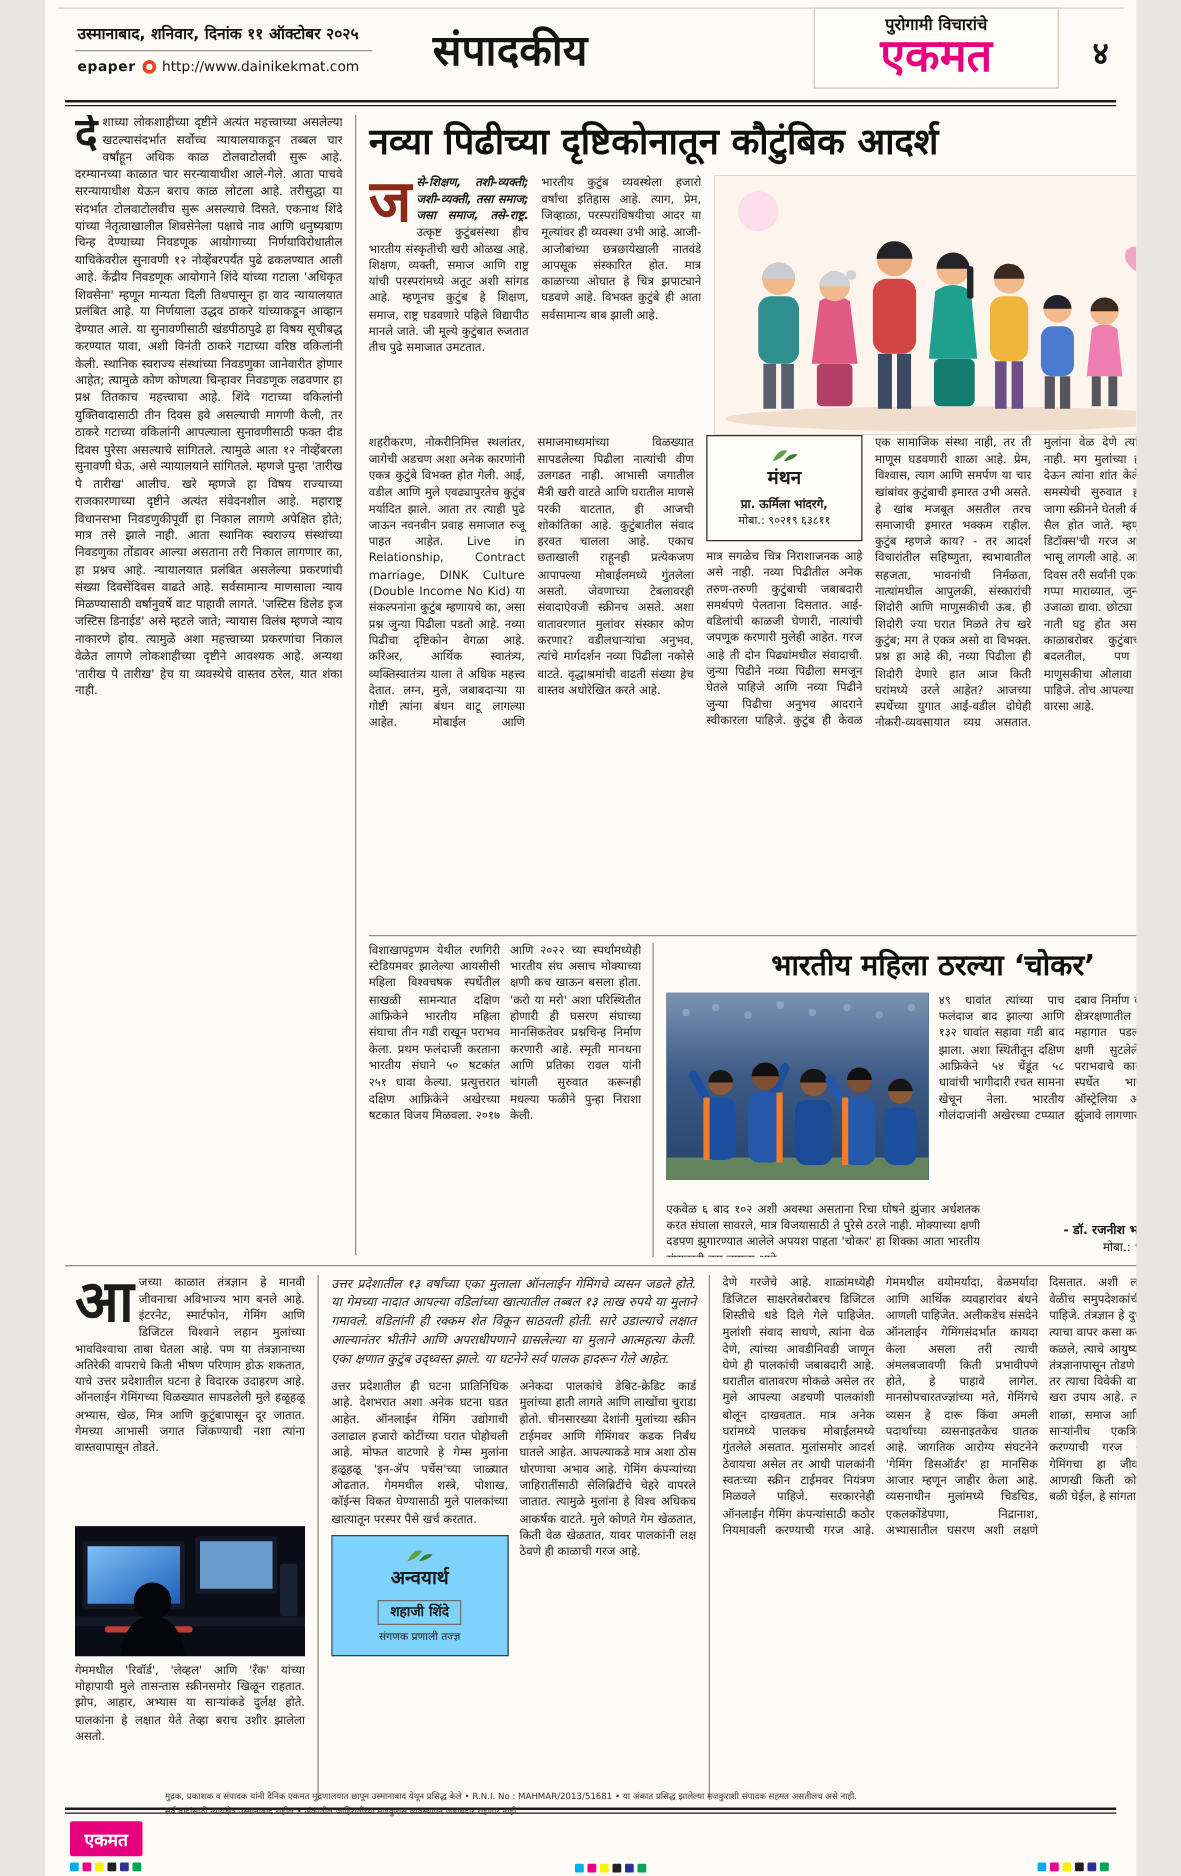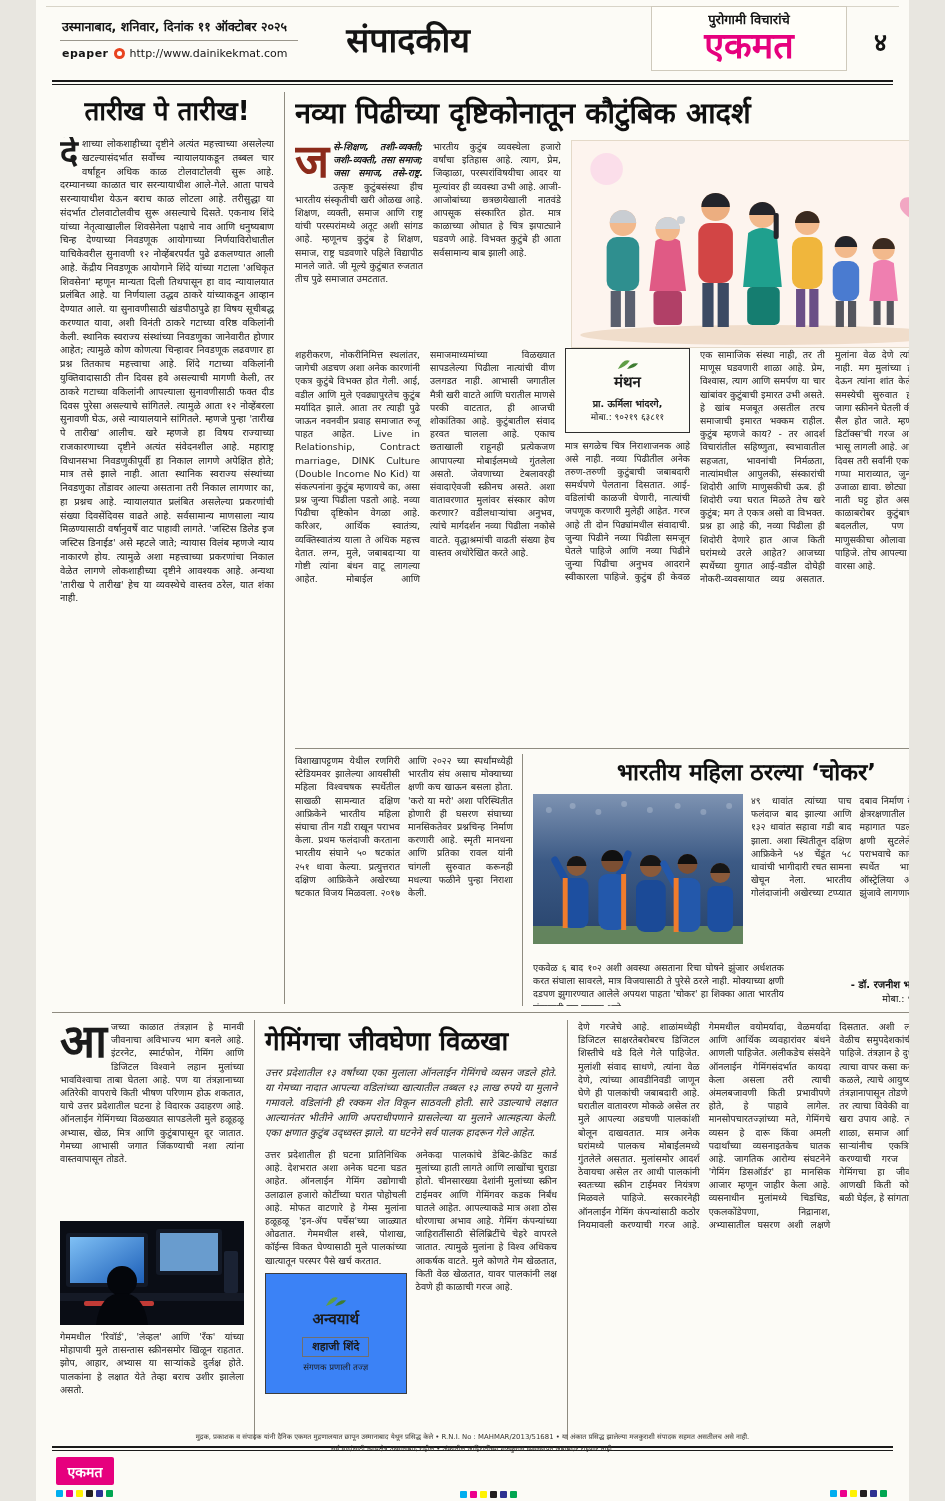--- a/index.html
+++ b/index.html
@@ -65,28 +65,28 @@
   .gaming{position:absolute;left:24px;top:1020px;width:901px;height:420px;display:flex;overflow:hidden}
   .gm-left{width:184px;flex:none;overflow:hidden}
   .gm-ltext{height:196px;overflow:hidden}
   .gm-photo{height:104px;margin:5px 0;background:#05070b;overflow:hidden}
   .gm-photo svg{width:100%;height:100%;display:block}
   .gm-ltext2{height:104px;overflow:hidden}
   .gm-mid{width:314px;flex:none;border-left:1px solid #8f8b80;border-right:1px solid #8f8b80;margin:0 10px;padding:0 10px;overflow:hidden}
   .gm-mid h2{font-size:26px;margin:2px 0 7px;white-space:nowrap}
   .gm-lead{font-size:10px;font-weight:normal;font-style:italic;line-height:1.5;text-align:justify;color:#242424;margin-bottom:8px}
   .gm-midcols{column-count:2;column-gap:9px;height:266px;overflow:hidden}
-  .anvaya-box{break-inside:avoid;border:1px solid #3d3d3d;margin:6px 0;padding:20px 4px;text-align:center;background:#3b82f6}
+  .anvaya-box{break-inside:avoid;border:1px solid #3d3d3d;margin:6px 0;padding:8px 4px;text-align:center;background:#7dd3fc}
   .anvaya-name{font-size:11px;font-weight:bold;border:1px solid #6f6f6f;display:inline-block;padding:1px 9px;margin:3px 0 4px}
   .anvaya-role{font-size:8.5px}
   .gm-right{flex:1;column-count:3;column-gap:9px;overflow:hidden}
   
   .f-rule{position:absolute;left:16px;right:16px;top:1446px;height:5px;border-top:2px solid #1a1a1a;border-bottom:1px solid #1a1a1a}
   .f-logo{position:absolute;left:20px;top:1457px;width:58px;height:28px;background:#e6007e;color:#fff;font-weight:bold;font-size:14px;display:flex;align-items:center;justify-content:center;border-radius:2px}
-  .f-text{position:absolute;left:96px;right:96px;top:1432px;text-align:center;font-size:6.9px;line-height:1.7;color:#33312c}
+  .f-text{position:absolute;left:96px;right:96px;top:1432px;font-size:6.9px;line-height:1.7;color:#33312c}
   .dots{position:absolute;display:flex;gap:3px}
   .dots .dot{width:7px;height:7px;border-radius:1px;display:inline-block}
   .dots-left{left:20px;top:1490px}
   .dots-center{left:424px;top:1491px}
   .dots-right{right:22px;top:1490px}
 </style>
 </head>
 <body>
 
 <div class="page">
@@ -101,21 +101,20 @@
   </div>
   <div class="section-title">संपादकीय</div>
   <div class="brand-box">
     <div class="brand-tagline">पुरोगामी विचारांचे</div>
     <div class="brand-name">एकमत</div>
   </div>
   <div class="page-number">४</div>
   <div class="main-rule"></div>
 
   <section class="editorial">
-    <h1>तारीख पे तारीख!</h1>
     <div class="ed-body body-text">
       <span class="dropcap">दे</span><span>शाच्या लोकशाहीच्या दृष्टीने अत्यंत महत्त्वाच्या असलेल्या खटल्यासंदर्भात सर्वोच्च न्यायालयाकडून तब्बल चार वर्षांहून अधिक काळ टोलवाटोलवी सुरू आहे. दरम्यानच्या काळात चार सरन्यायाधीश आले-गेले. आता पाचवे सरन्यायाधीश येऊन बराच काळ लोटला आहे. तरीसुद्धा या संदर्भात टोलवाटोलवीच सुरू असल्याचे दिसते. एकनाथ शिंदे यांच्या नेतृत्वाखालील शिवसेनेला पक्षाचे नाव आणि धनुष्यबाण चिन्ह देण्याच्या निवडणूक आयोगाच्या निर्णयाविरोधातील याचिकेवरील सुनावणी १२ नोव्हेंबरपर्यंत पुढे ढकलण्यात आली आहे. केंद्रीय निवडणूक आयोगाने शिंदे यांच्या गटाला 'अधिकृत शिवसेना' म्हणून मान्यता दिली तिथपासून हा वाद न्यायालयात प्रलंबित आहे. या निर्णयाला उद्धव ठाकरे यांच्याकडून आव्हान देण्यात आले. या सुनावणीसाठी खंडपीठापुढे हा विषय सूचीबद्ध करण्यात यावा, अशी विनंती ठाकरे गटाच्या वरिष्ठ वकिलांनी केली. स्थानिक स्वराज्य संस्थांच्या निवडणुका जानेवारीत होणार आहेत; त्यामुळे कोण कोणत्या चिन्हावर निवडणूक लढवणार हा प्रश्न तितकाच महत्त्वाचा आहे. शिंदे गटाच्या वकिलांनी युक्तिवादासाठी तीन दिवस हवे असल्याची मागणी केली, तर ठाकरे गटाच्या वकिलांनी आपल्याला सुनावणीसाठी फक्त दीड दिवस पुरेसा असल्याचे सांगितले. त्यामुळे आता १२ नोव्हेंबरला सुनावणी घेऊ, असे न्यायालयाने सांगितले. म्हणजे पुन्हा 'तारीख पे तारीख' आलीच. खरे म्हणजे हा विषय राज्याच्या राजकारणाच्या दृष्टीने अत्यंत संवेदनशील आहे. महाराष्ट्र विधानसभा निवडणुकीपूर्वी हा निकाल लागणे अपेक्षित होते; मात्र तसे झाले नाही. आता स्थानिक स्वराज्य संस्थांच्या निवडणुका तोंडावर आल्या असताना तरी निकाल लागणार का, हा प्रश्नच आहे. न्यायालयात प्रलंबित असलेल्या प्रकरणांची संख्या दिवसेंदिवस वाढते आहे. सर्वसामान्य माणसाला न्याय मिळण्यासाठी वर्षानुवर्षे वाट पाहावी लागते. 'जस्टिस डिलेड इज जस्टिस डिनाईड' असे म्हटले जाते; न्यायास विलंब म्हणजे न्याय नाकारणे होय. त्यामुळे अशा महत्त्वाच्या प्रकरणांचा निकाल वेळेत लागणे लोकशाहीच्या दृष्टीने आवश्यक आहे. अन्यथा 'तारीख पे तारीख' हेच या व्यवस्थेचे वास्तव ठरेल, यात शंका नाही.</span>
     </div>
   </section>
   <div class="vline v1"></div>
 
   <section class="family">
     <h1>नव्या पिढीच्या दृष्टिकोनातून कौटुंबिक आदर्श</h1>
     <div class="fam-top">
       <div class="fam-colA body-text">
@@ -284,21 +283,20 @@
           <rect x="164" y="30" width="14" height="42" rx="2" fill="#1a2233"></rect>
           <rect y="72" width="184" height="8" fill="#151a26"></rect>
           <rect x="24" y="80" width="70" height="5" rx="2" fill="#c23b36"></rect>
           <circle cx="62" cy="60" r="15" fill="#04060b"></circle>
           <path d="M36 104 q4-32 26-32 q22 0 26 32 z" fill="#04060b"></path>
         </svg>
       </div>
       <div class="gm-ltext2 body-text">गेममधील 'रिवॉर्ड', 'लेव्हल' आणि 'रँक' यांच्या मोहापायी मुले तासन्तास स्क्रीनसमोर खिळून राहतात. झोप, आहार, अभ्यास या साऱ्यांकडे दुर्लक्ष होते. पालकांना हे लक्षात येते तेव्हा बराच उशीर झालेला असतो.</div>
     </div>
     <div class="gm-mid">
-      <h2>गेमिंगचा जीवघेणा विळखा</h2>
       <div class="gm-lead">उत्तर प्रदेशातील १३ वर्षांच्या एका मुलाला ऑनलाईन गेमिंगचे व्यसन जडले होते. या गेमच्या नादात आपल्या वडिलांच्या खात्यातील तब्बल १३ लाख रुपये या मुलाने गमावले. वडिलांनी ही रक्कम शेत विकून साठवली होती. सारे उडाल्याचे लक्षात आल्यानंतर भीतीने आणि अपराधीपणाने ग्रासलेल्या या मुलाने आत्महत्या केली. एका क्षणात कुटुंब उद्ध्वस्त झाले. या घटनेने सर्व पालक हादरून गेले आहेत.</div>
       <div class="gm-midcols body-text">
         <span>उत्तर प्रदेशातील ही घटना प्रातिनिधिक आहे. देशभरात अशा अनेक घटना घडत आहेत. ऑनलाईन गेमिंग उद्योगाची उलाढाल हजारो कोटींच्या घरात पोहोचली आहे. मोफत वाटणारे हे गेम्स मुलांना हळूहळू 'इन-ॲप पर्चेस'च्या जाळ्यात ओढतात. गेममधील शस्त्रे, पोशाख, कॉईन्स विकत घेण्यासाठी मुले पालकांच्या खात्यातून परस्पर पैसे खर्च करतात.</span>
         <div class="anvaya-box">
           <svg class="leaf" viewBox="0 0 26 14">
               <path d="M2 13 Q8 1 15 4 Q10 11 2 13Z" fill="#5f9e45"></path>
               <path d="M12 13 Q17 5 24 7 Q20 12 12 13Z" fill="#3e7c31"></path>
             </svg>
           <div class="box-title">अन्वयार्थ</div>
           <div class="anvaya-name">शहाजी शिंदे</div>

